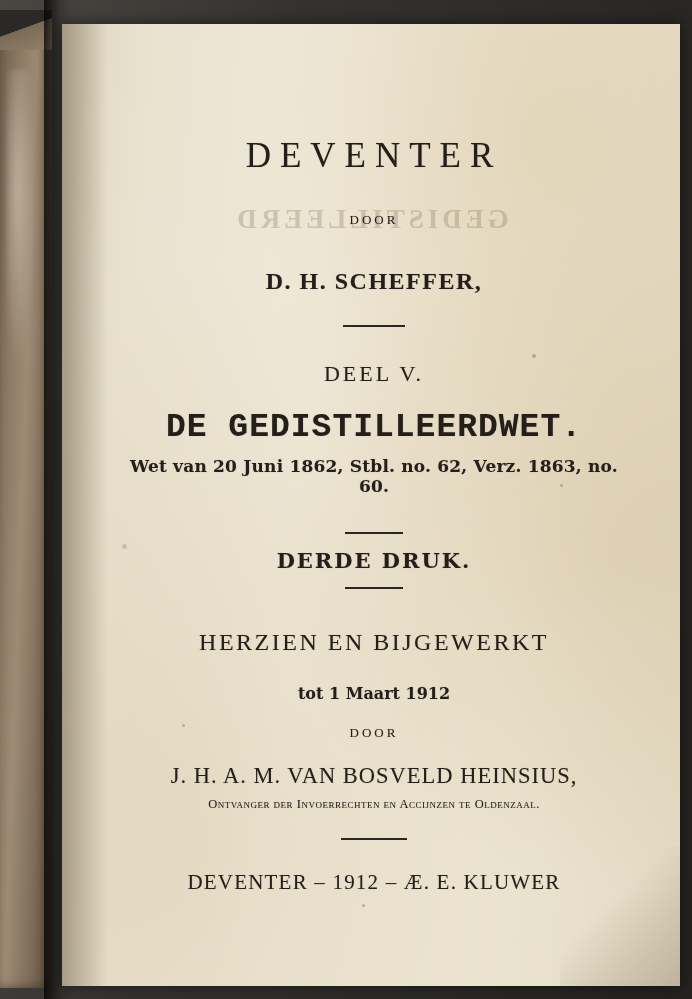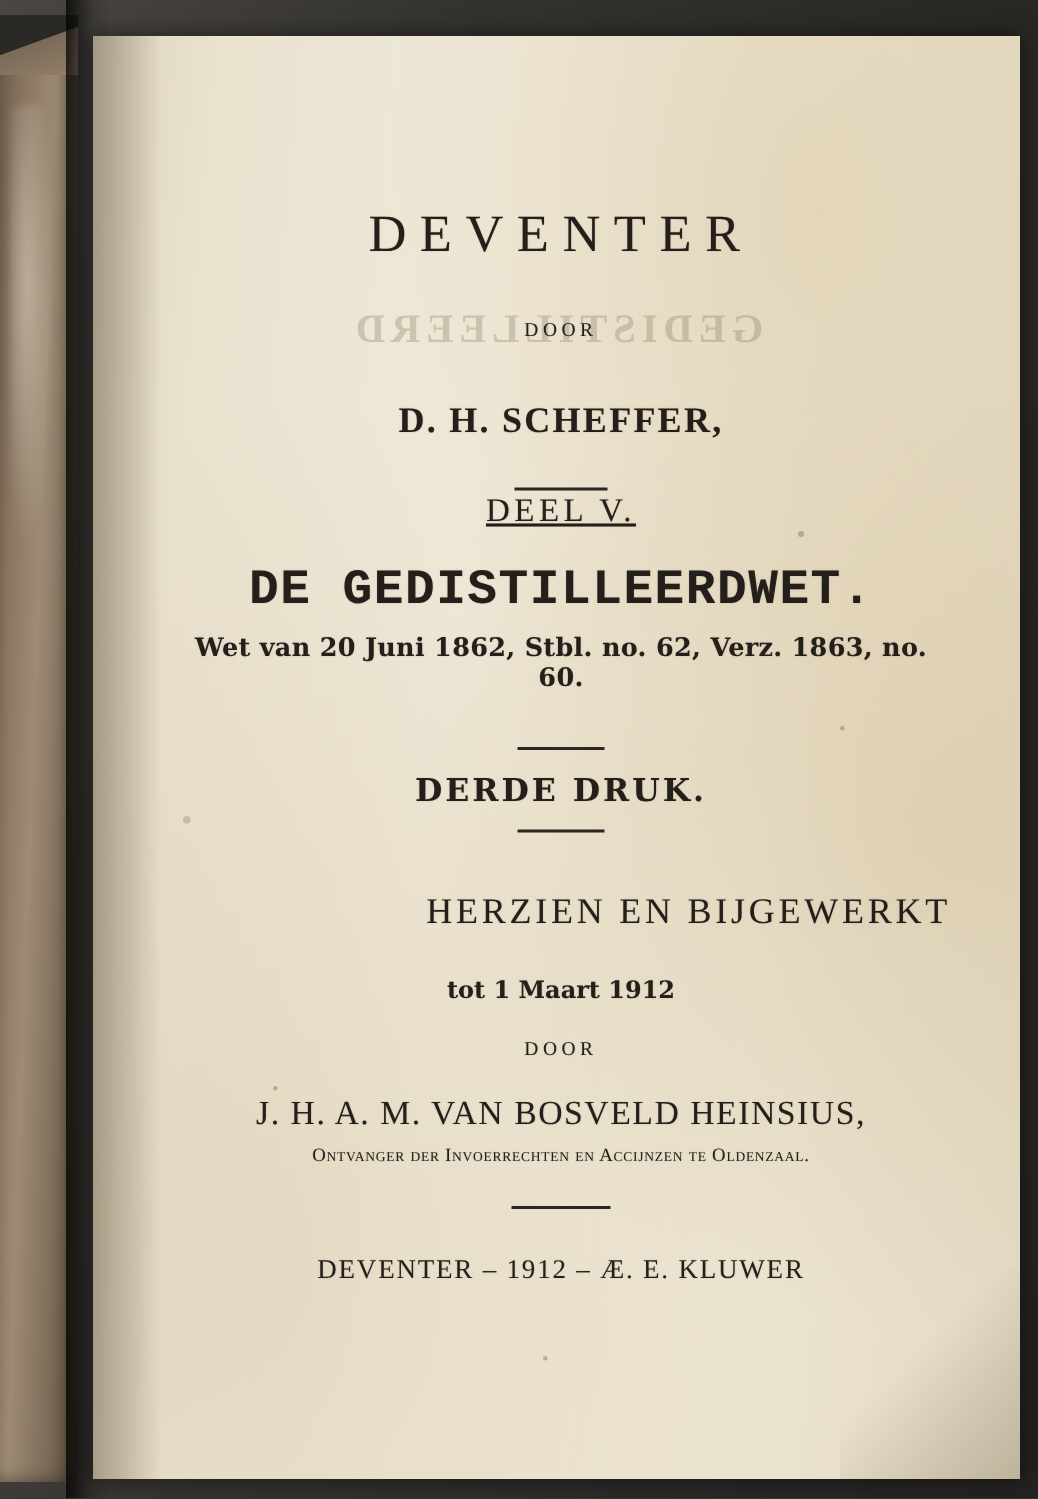--- a/index.html
+++ b/index.html
@@ -153,23 +153,23 @@
   .rule {
     width: 62px;
     height: 2px;
     background: #2b2620;
     margin: 0 auto;
   }
   .rule-1 { margin-top: 30px; }
   .rule-3 { margin-top: 26px; width: 66px; }
 
   .t-deel {
+    margin-top: 34px;
     font-size: 22px;
     letter-spacing: 3px;
-    text-decoration: underline;
   }
   .t-title {
     margin-top: 22px;
     font-size: 33px;
     font-weight: bold;
     letter-spacing: 1px;
     font-family: Liberation Mono, monospace;
   }
   .t-lawline {
     margin-top: 10px;
@@ -193,21 +193,20 @@
     justify-content: center;
     gap: 14px;
     flex-direction: column;
   }
   .druk-wrap .rule { margin-top: 0; width: 58px; }
 
   .t-herzien {
     margin-top: 40px;
     font-size: 24px;
     letter-spacing: 2.5px;
-    text-align: right;
   }
   .t-tot {
     margin-top: 28px;
     font-size: 16px;
     font-weight: bold;
     font-family: "DejaVu Serif", serif;
   }
   .t-door2 {
     margin-top: 22px;
     font-size: 13px;
@@ -218,21 +217,21 @@
     font-size: 22.5px;
     letter-spacing: 1px;
   }
   .t-author2-sub {
     margin-top: 8px;
     font-size: 12.5px;
     letter-spacing: 0.5px;
   }
   .t-imprint {
     margin-top: 30px;
-    font-size: 18px;
+    font-size: 21px;
     letter-spacing: 1.2px;
   }
 
   .smallcaps {
     
     font-variant: small-caps;
   }
 
   
   .speck {

